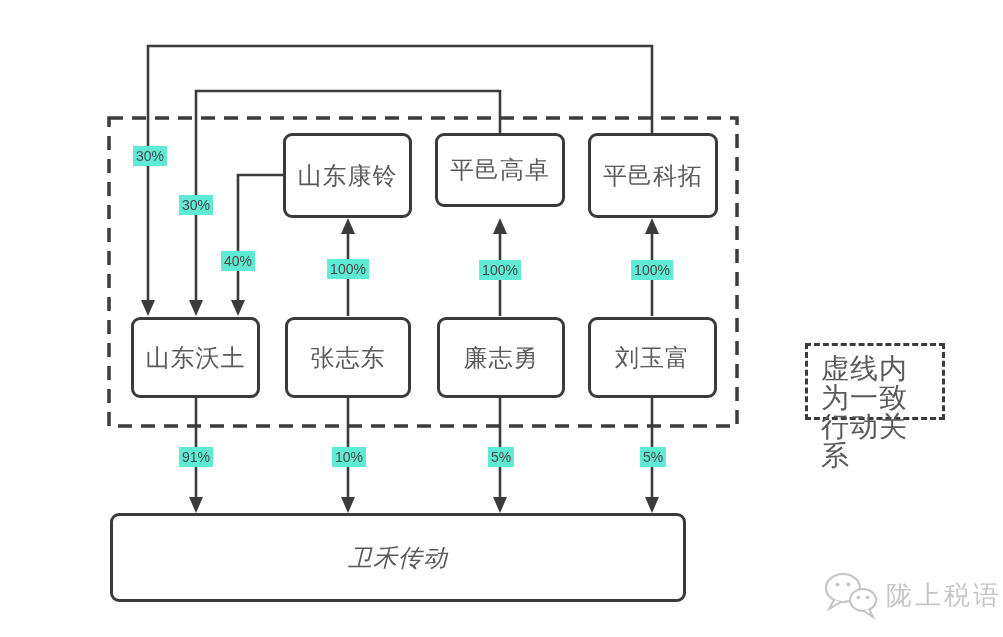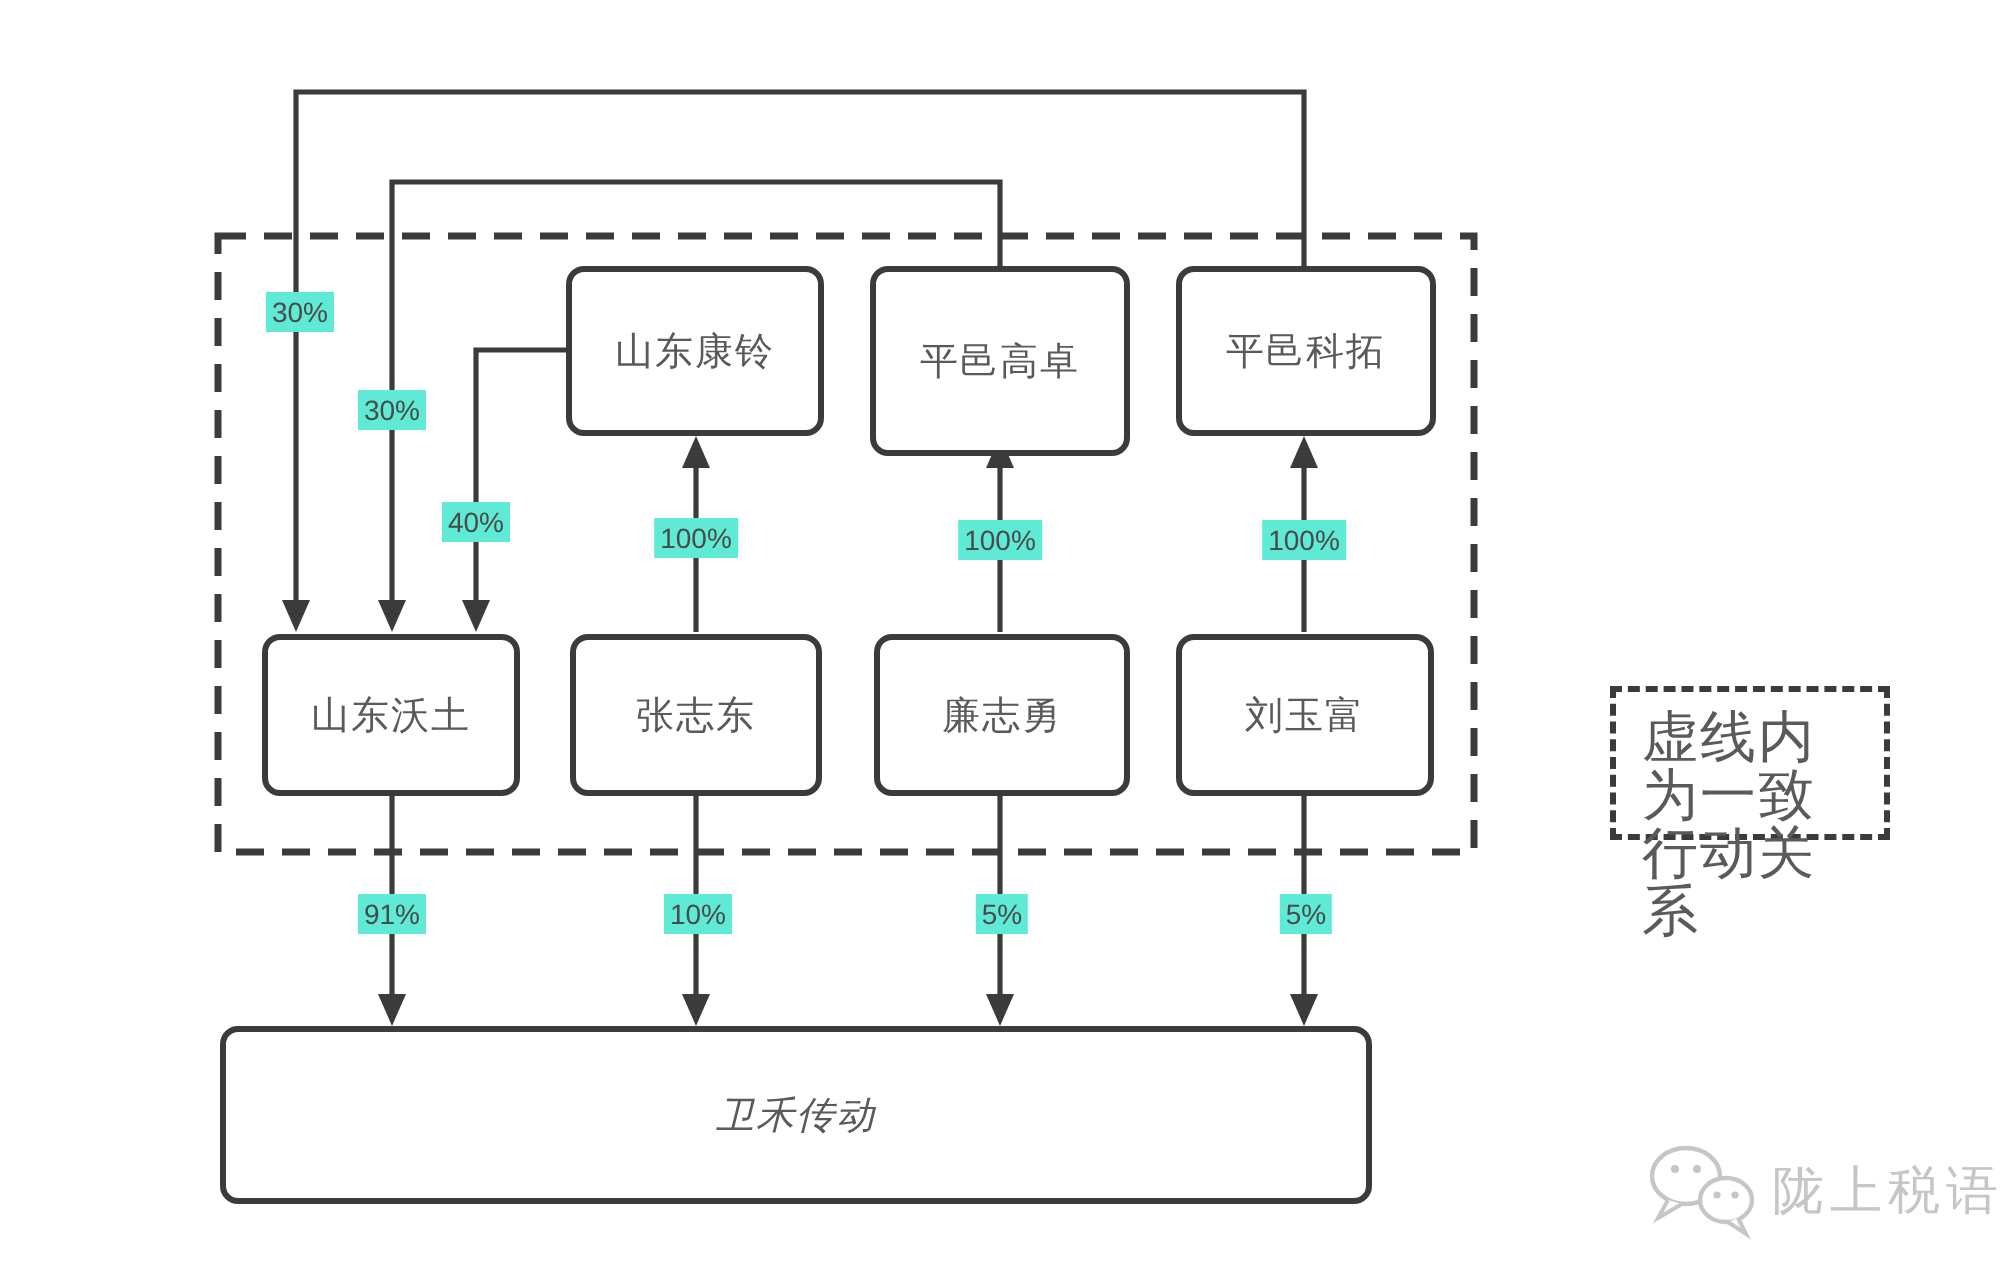--- a/index.html
+++ b/index.html
@@ -27,21 +27,21 @@
     color: var(--line);
   }
   .ebox {
     position: absolute;
     background: #fff;
     border: 3px solid var(--line);
     border-radius: 9px;
     display: flex;
     align-items: center;
     justify-content: center;
-    font-size: 19px;
+    font-size: 24px;
     color: var(--box-text);
     letter-spacing: 1px;
   }
   .pct {
     position: absolute;
     transform: translateX(-50%);
     font-size: 14px;
     color: var(--label-text);
     background: #5eead4;
     padding: 0 3px;
@@ -130,21 +130,21 @@
 
     <g>
       <path d="M652 398 L652 498" fill="none" stroke="currentColor" stroke-width="2.6"></path>
       <polygon points="645,497 659,497 652,513" fill="currentColor"></polygon>
     </g>
   </svg>
 
   <div class="ebox" style="left:283px; top:133px; width:129px; height:85px;">
     <span>山东康铃</span>
   </div>
-  <div class="ebox" style="left:435px; top:133px; width:130px; height:95px;">
+  <div class="ebox" style="left:435px; top:133px; width:130px; height:74px;">
     <span>平邑高卓</span>
   </div>
   <div class="ebox" style="left:131px; top:317px; width:129px; height:81px;">
     <span>山东沃土</span>
   </div>
 
   <div class="ebox" style="left:588px; top:133px; width:130px; height:85px;">
     <span>平邑科拓</span>
   </div>
   <div class="ebox" style="left:285px; top:317px; width:126px; height:81px;">

